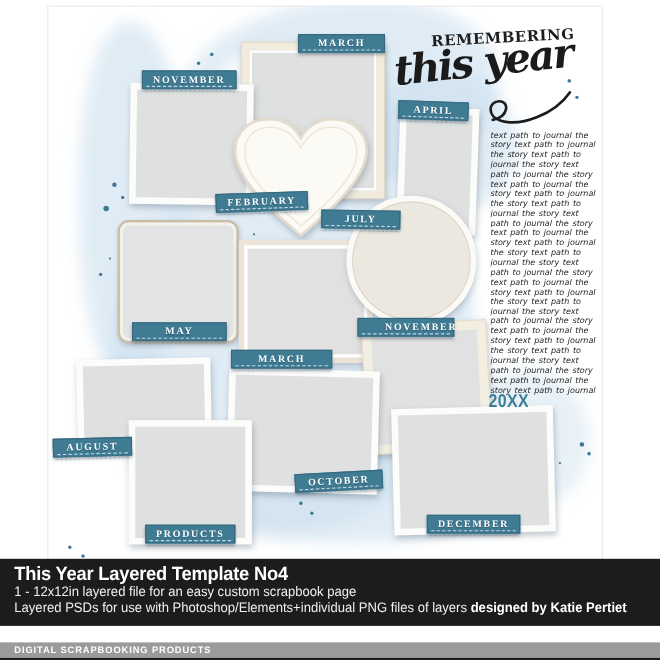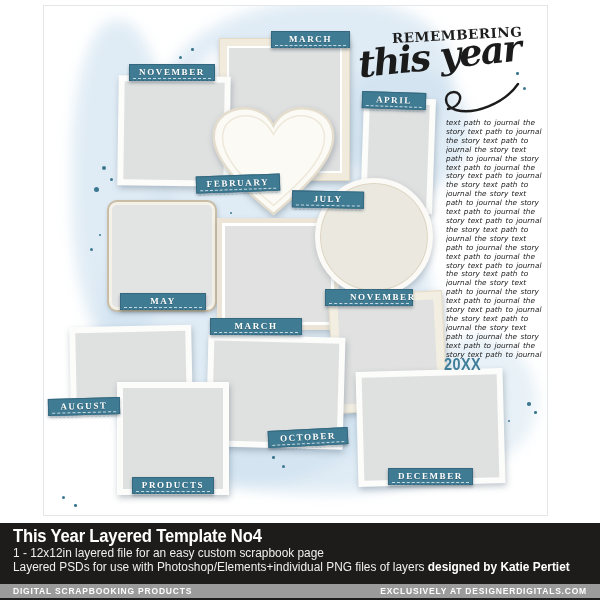--- a/index.html
+++ b/index.html
@@ -82,21 +82,21 @@
       font-family:"DejaVu Serif",serif;font-style:italic;font-weight:700;font-size:37px;
       letter-spacing:-2px;transform:rotate(-6deg);}
   .title-swash{position:absolute;left:386px;top:76px;width:92px;height:34px;}
   .journal{position:absolute;left:402px;top:113px;width:100px;height:243px;overflow:hidden;
       font-family:"DejaVu Sans",sans-serif;font-style:italic;font-size:7.3px;line-height:8.9px;
       color:#1c1c1c;word-spacing:1px;}
   .year{position:absolute;left:400px;top:349px;color:#3f7e98;font-weight:700;font-size:17px;
       letter-spacing:.5px;transform:scaleX(.85);transform-origin:left top;}
 
   
-  .footer-dark{position:absolute;left:0;top:523px;width:600px;height:61px;background:#1d1c1a;
+  .footer-dark{position:absolute;left:0;top:508px;width:600px;height:61px;background:#1d1c1a;
       color:#ffffff;padding:4px 13px 0;box-sizing:border-box;}
   .f-title{font-size:17.5px;font-weight:700;line-height:18px;letter-spacing:-.2px;
       transform:scaleX(.95);transform-origin:left top;white-space:nowrap;}
   .f-sub{font-size:12.5px;line-height:14px;color:#efefef;margin-top:1px;
       transform:scaleX(.95);transform-origin:left top;white-space:nowrap;}
   .f-desc{font-size:12.5px;line-height:14px;color:#efefef;
       transform:scaleX(.95);transform-origin:left top;white-space:nowrap;}
   .f-desc b{font-weight:700;color:#ffffff;}
   .footer-gray{position:absolute;left:0;top:584px;width:600px;height:14px;background:#9b9b9b;
       display:flex;justify-content:space-between;align-items:center;padding:0 13px;
@@ -207,17 +207,16 @@
     <div class="year">20XX</div>
   </div>
 
   <div class="footer-dark">
     <div class="f-title">This Year Layered Template No4</div>
     <div class="f-sub">1 - 12x12in layered file for an easy custom scrapbook page</div>
     <div class="f-desc"><span>Layered PSDs for use with Photoshop/Elements+individual PNG files of layers</span>&nbsp;<b>designed by Katie Pertiet</b></div>
   </div>
   <div class="footer-gray">
     <span>DIGITAL SCRAPBOOKING PRODUCTS</span>
-    <span>EXCLUSIVELY AT DESIGNERDIGITALS.COM</span>
   </div>
   <div class="footer-strip"></div>
 
 </div>
 
 </body></html>

